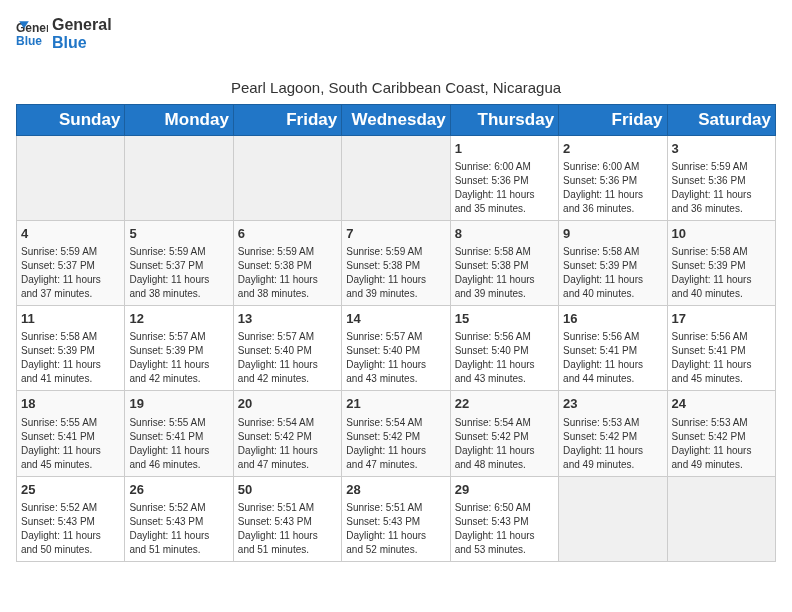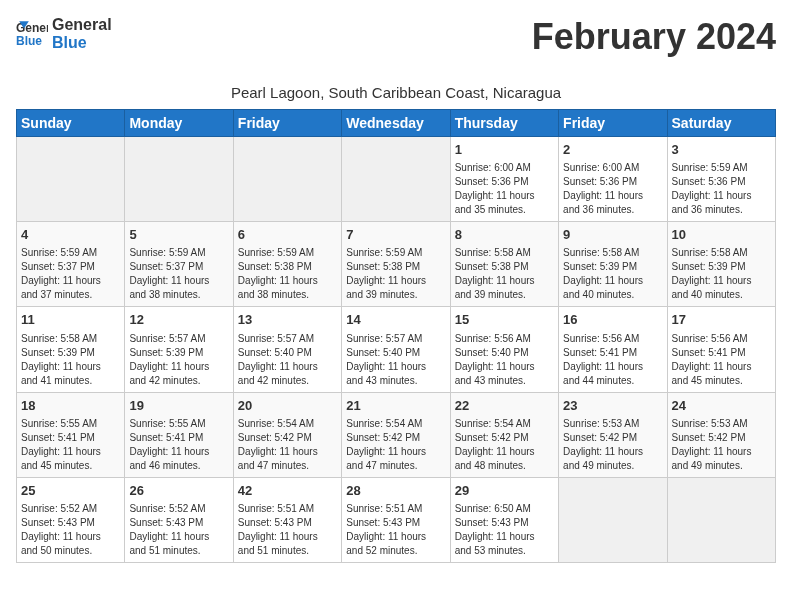--- a/index.html
+++ b/index.html
@@ -41,22 +41,22 @@
     }
     table {
       width: 100%;
       border-collapse: collapse;
       font-size: 11px;
     }
     thead tr th {
       background-color: #2176c7;
       color: #fff;
       padding: 5px 4px;
-      text-align: left;
-      font-size: 14px;
+      text-align: right;
+      font-size: 17px;
       font-weight: bold;
       border: 1px solid #1a5fa0;
     }
     tbody tr td {
       border: 1px solid #ccc;
       vertical-align: top;
       padding: 4px 4px;
       width: calc(100% / 7);
       min-height: 80px;
       background: #fff;
@@ -88,21 +88,20 @@
     <svg class="logo-icon" viewBox="0 0 40 40">
       <text x="0" y="18" font-family="Arial" font-size="15" font-weight="bold" fill="#333">General</text>
       <text x="0" y="34" font-family="Arial" font-size="15" font-weight="bold" fill="#2176c7">Blue</text>
       <polygon points="90,10 110,10 100,25" fill="#2176c7" transform="translate(-50, -2) scale(0.6)"></polygon>
     </svg>
     <div style="display:flex;flex-direction:column;line-height:1.15;">
       <span style="font-size:16px;font-weight:bold;color:#333;">General</span>
       <span style="font-size:16px;font-weight:bold;color:#2176c7;">Blue</span>
     </div>
   </div>
-  <div class="title">February 2024</div>
 </div>
 <div class="subtitle">Pearl Lagoon, South Caribbean Coast, Nicaragua</div>
 
 <table>
   <thead>
     <tr id="header-row">
         <th>Sunday</th>
         <th>Monday</th>
         <th>Friday</th>
         <th>Wednesday</th>
@@ -301,21 +300,21 @@
 and 50 minutes.</div>
         </td>
         <td>
           <span class="day-number">26</span>
           <div class="day-info" style="white-space: pre-line;">Sunrise: 5:52 AM
 Sunset: 5:43 PM
 Daylight: 11 hours
 and 51 minutes.</div>
         </td>
         <td>
-          <span class="day-number">42</span>
+          <span class="day-number">50</span>
           <div class="day-info" style="white-space: pre-line;">Sunrise: 5:51 AM
 Sunset: 5:43 PM
 Daylight: 11 hours
 and 51 minutes.</div>
         </td>
         <td>
           <span class="day-number">28</span>
           <div class="day-info" style="white-space: pre-line;">Sunrise: 5:51 AM
 Sunset: 5:43 PM
 Daylight: 11 hours

